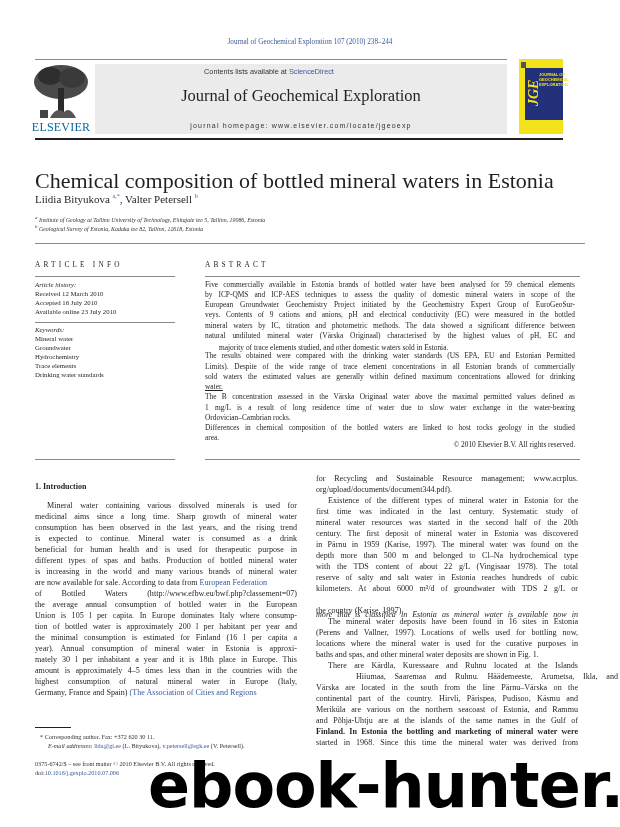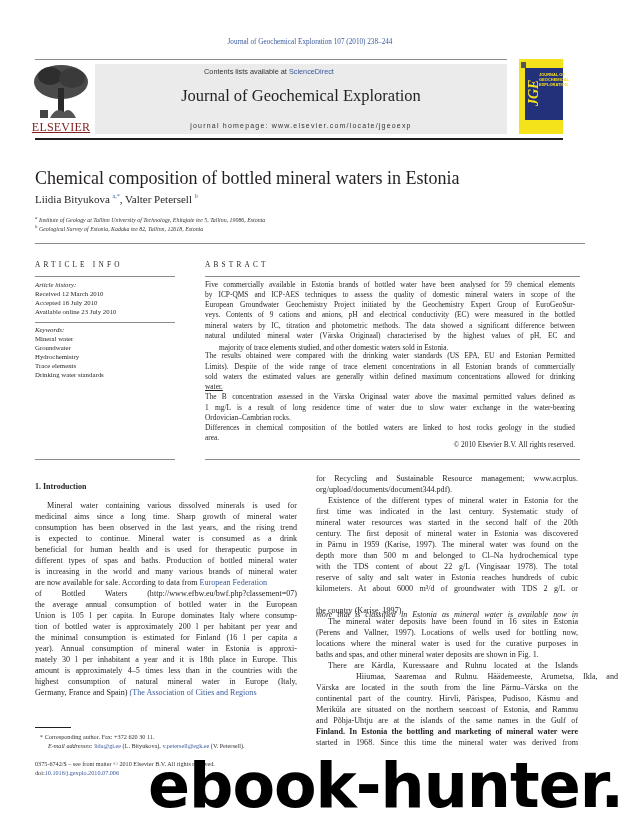--- a/index.html
+++ b/index.html
@@ -7,24 +7,24 @@
          font-family:"Liberation Serif", "DejaVu Serif", serif; color:#231f20; }
   .abs { position:absolute; }
   .link { color:#3a5a9c; }
   .running-head { left:0; width:620px; top:38px; text-align:center; font-size:7.2px; color:#3a5a9c; }
   .top-rule { left:35px; top:59px; width:472px; height:1px; background:#8a8a8a; }
   .masthead-box { left:95px; top:64px; width:412px; height:70px; background:#ebebeb; }
   .contents { left:95px; width:348px; top:67px; text-align:center; font-family:"Liberation Sans","DejaVu Sans",sans-serif; font-size:7.3px; color:#333; }
   .journal-name { left:95px; width:412px; top:86px; text-align:center; font-size:16.5px; color:#231f20; }
   .homepage { left:95px; width:412px; top:122px; text-align:center; font-family:"Liberation Sans","DejaVu Sans",sans-serif; font-size:7px; letter-spacing:1.2px; color:#333; }
   .elsevier-logo { left:30px; top:62px; width:62px; height:74px; }
-  .elsevier-word { left:28px; top:120px; width:66px; text-align:center; font-size:12px; color:#7f1d1d; letter-spacing:0.2px;text-decoration:underline; }
+  .elsevier-word { left:28px; top:120px; width:66px; text-align:center; font-size:12px; color:#0369a1; letter-spacing:0.2px; }
   .cover { left:519px; top:59px; width:44px; height:75px; background:#f4e21b; }
   .thick-rule { left:35px; top:138px; width:528px; height:2px; background:#231f20; }
-  .title { left:35px; top:168px; font-size:18px; color:#231f20; }
+  .title { left:35px; top:168px; font-size:22px; color:#231f20; }
   .authors { left:35px; top:193px; font-size:11px; }
   .affil { left:35px; font-size:5.9px; font-style:italic; color:#333; }
   .rule-mid { left:35px; top:243px; width:550px; height:1px; background:#8a8a8a; }
   .sect-caps { font-size:7.3px; letter-spacing:3.2px; color:#231f20; }
   .info-rule { height:1px; background:#8a8a8a; }
   .info-line { left:35px; font-size:6.8px; color:#231f20; }
   .info-italic { font-style:italic; }
   .abs-line { left:205px; width:370px; font-size:7.4px; color:#231f20; white-space:nowrap; text-align:justify; text-align-last:justify; }
   .abs-line.last { text-align-last:left; }
   .copyright { left:205px; width:370px; text-align:right; top:438px; font-size:7.4px; }
@@ -167,21 +167,21 @@
 <div class="abs body-line col-right" style="top:610px;font-style:italic;">more that is classified in Estonia as mineral water is available now in</div>
 <div class="abs body-line col-right last" style="top:606px;">the country (Karise, 1997).</div>
 <div class="abs body-line col-right" style="top:617px;padding-left:12px;width:250px;">The mineral water deposits have been found in 16 sites in Estonia</div>
 <div class="abs body-line col-right" style="top:628px;">(Perens and Vallner, 1997). Locations of wells used for bottling now,</div>
 <div class="abs body-line col-right" style="top:639px;">locations where the mineral water is used for the curative purposes in</div>
 <div class="abs body-line col-right last" style="top:650px;">baths and spas, and other mineral water deposits are shown in Fig. 1.</div>
 <div class="abs body-line col-right" style="top:661px;padding-left:12px;width:250px;">There are Kärdla, Kuressaare and Ruhnu located at the Islands</div>
 <div class="abs body-line col-right" style="top:672px;padding-left:40px;">Hiiumaa, Saaremaa and Ruhnu. Häädemeeste, Arumetsa, Ikla, and</div>
 <div class="abs body-line col-right" style="top:683px;">Värska are located in the south from the line Pärnu–Värska on the</div>
 <div class="abs body-line col-right" style="top:694px;">continental part of the country. Hirvli, Pärispea, Pudisoo, Käsmu and</div>
-<div class="abs body-line col-right" style="top:705px;">Meriküla are situated on the northern seacoast of Estonia, and Rammu</div>
+<div class="abs body-line col-right" style="top:705px;">Meriküla are various on the northern seacoast of Estonia, and Rammu</div>
 <div class="abs body-line col-right" style="top:716px;">and Põhja-Uhtju are at the islands of the same names in the Gulf of</div>
 <div class="abs body-line col-right" style="top:727px;font-weight:bold;">Finland. In Estonia the bottling and marketing of mineral water were</div>
 <div class="abs body-line col-right" style="top:738px;">started in 1968. Since this time the mineral water was derived from</div>
 
 <div class="abs fn-rule"></div>
 <div class="abs fn" style="left:40px;top:733px;">* Corresponding author. Fax: +372 620 30 11.</div>
 <div class="abs fn" style="left:48px;top:742px;">
   <i>E-mail addresses: </i><span class="link">lida@gi.ee</span><span> (L. Bityukova), </span><span class="link">v.petersell@egk.ee</span><span> (V. Petersell).</span>
 </div>
 <div class="abs fn" style="left:35px;top:760px;">0375-6742/$ – see front matter © 2010 Elsevier B.V. All rights reserved.</div>

